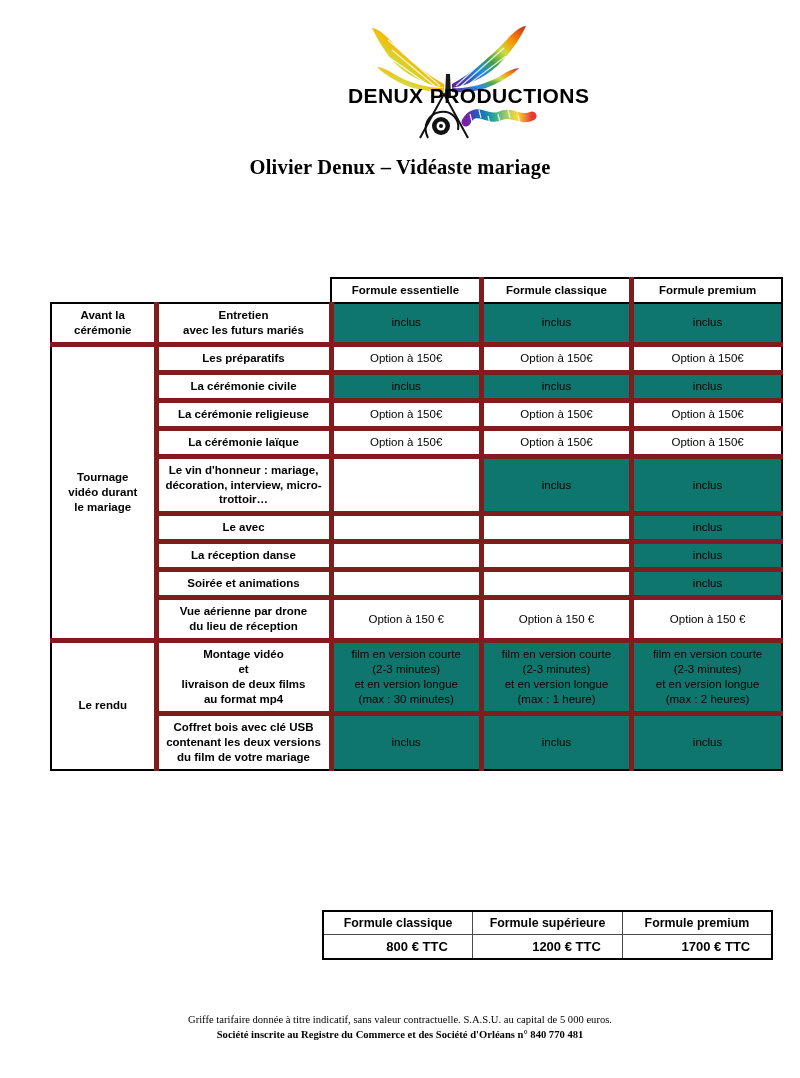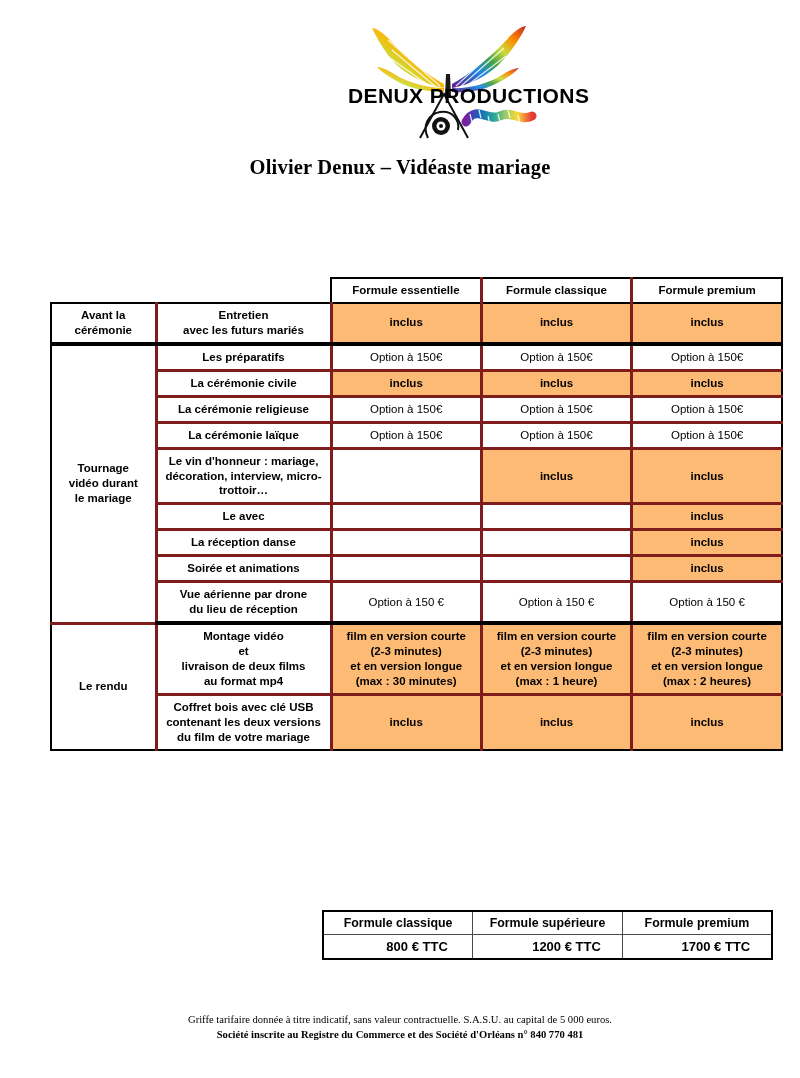--- a/index.html
+++ b/index.html
@@ -56,38 +56,38 @@
   table.main {
     border-collapse: collapse;
     width: 731px;
     table-layout: fixed;
   }
   table.main col.c-sect { width: 105px; }
   table.main col.c-item { width: 175px; }
   table.main col.c-f    { width: 150.33px; }
 
   table.main td, table.main th {
-    border: 3px solid #7f1d1d;
+    border: 5px solid #7f1d1d;
     padding: 4px 5px;
     vertical-align: middle;
     text-align: center;
     font-size: 11.5px;
     line-height: 1.3;
   }
   .hdr {
     font-weight: bold;
     font-size: 12.4px;
     border-top: 2px solid #000 !important;
     border-bottom: 1px solid #4a4a4a !important;
     padding-top: 5px; padding-bottom: 5px;
   }
   .blank-corner { border: 0 !important; background: transparent; }
   .sect, .item { font-weight: bold; font-size: 12px; }
   .val { font-size: 11.6px; }
-  .gray { background: #fdba74; font-weight: bold; }
+  .gray { background: #0f766e; }
   .thick-bottom > td { border-bottom: 4px solid #000 !important; }
   .outer-left { border-left: 2px solid #000 !important; }
   .outer-right { border-right: 2px solid #000 !important; }
   .outer-top { border-top: 2px solid #000 !important; }
   .outer-bottom { border-bottom: 2px solid #000 !important; }
 
   
   .price-area {
     position: absolute;
     left: 322px;

